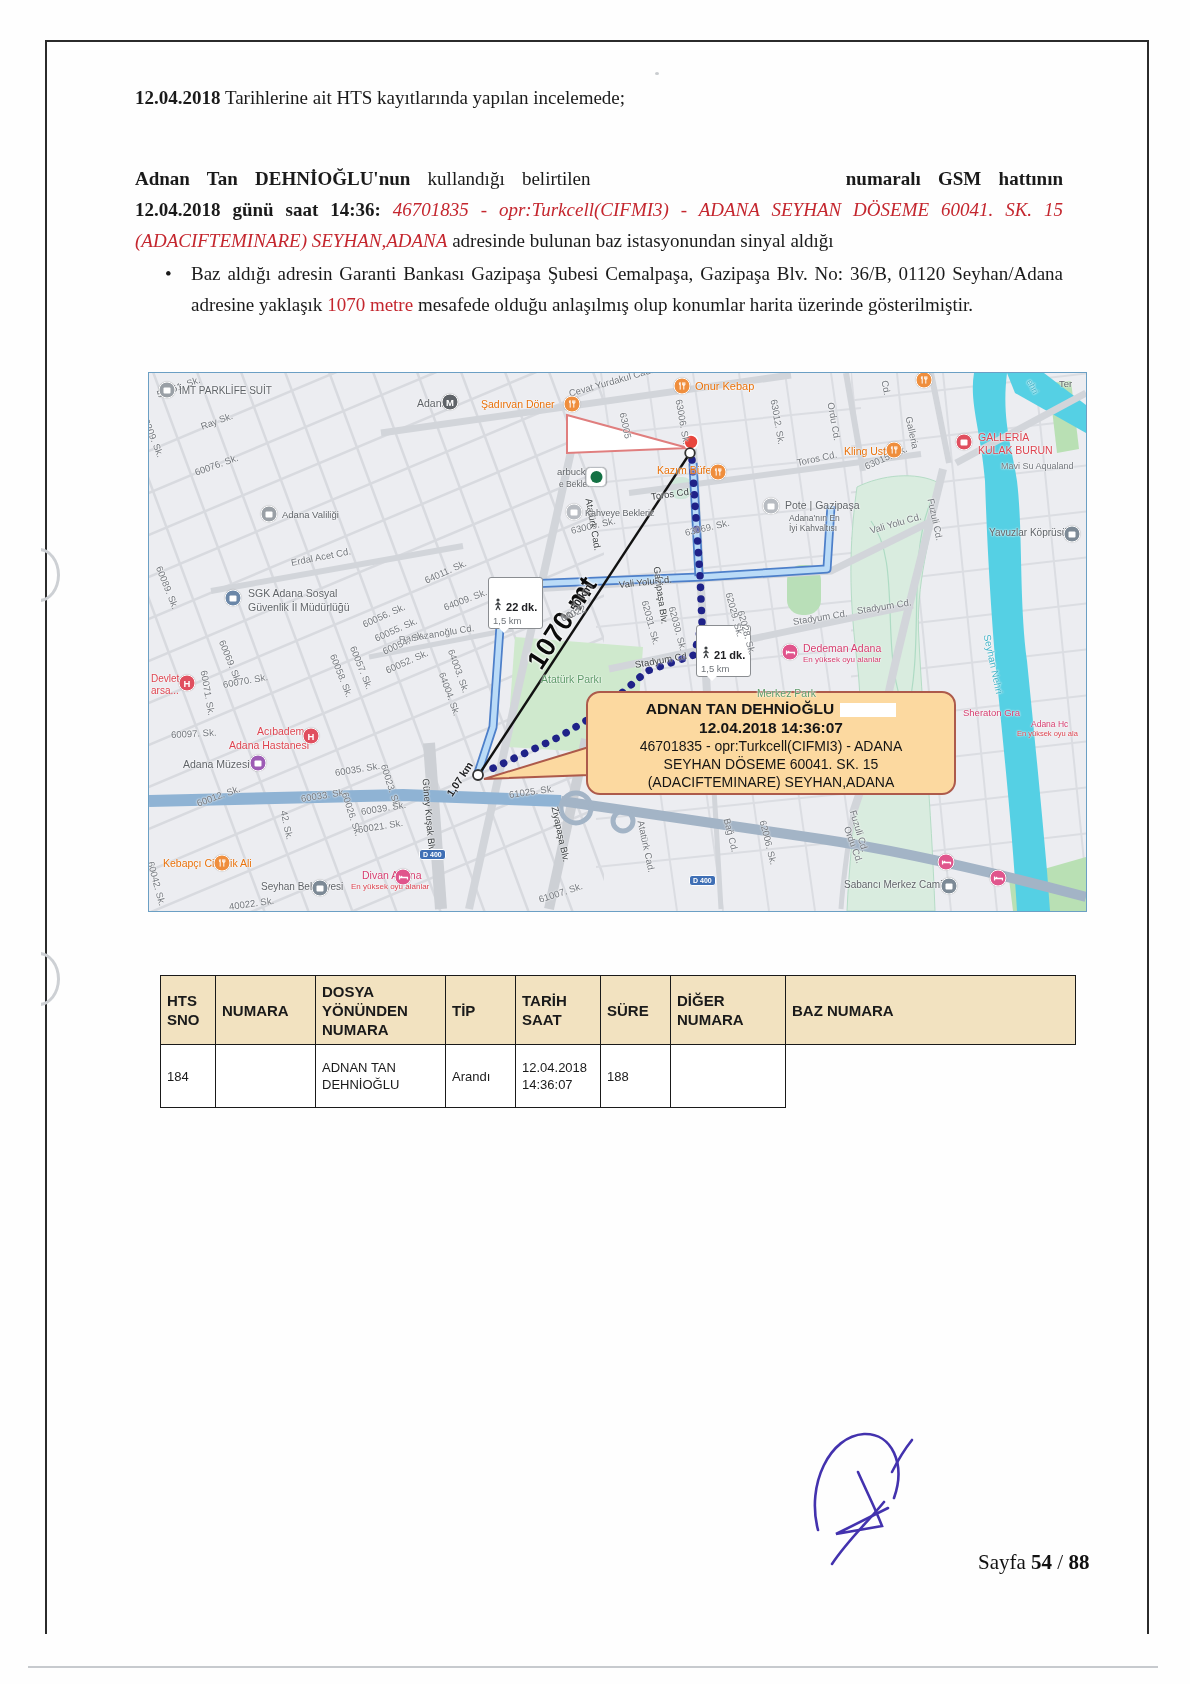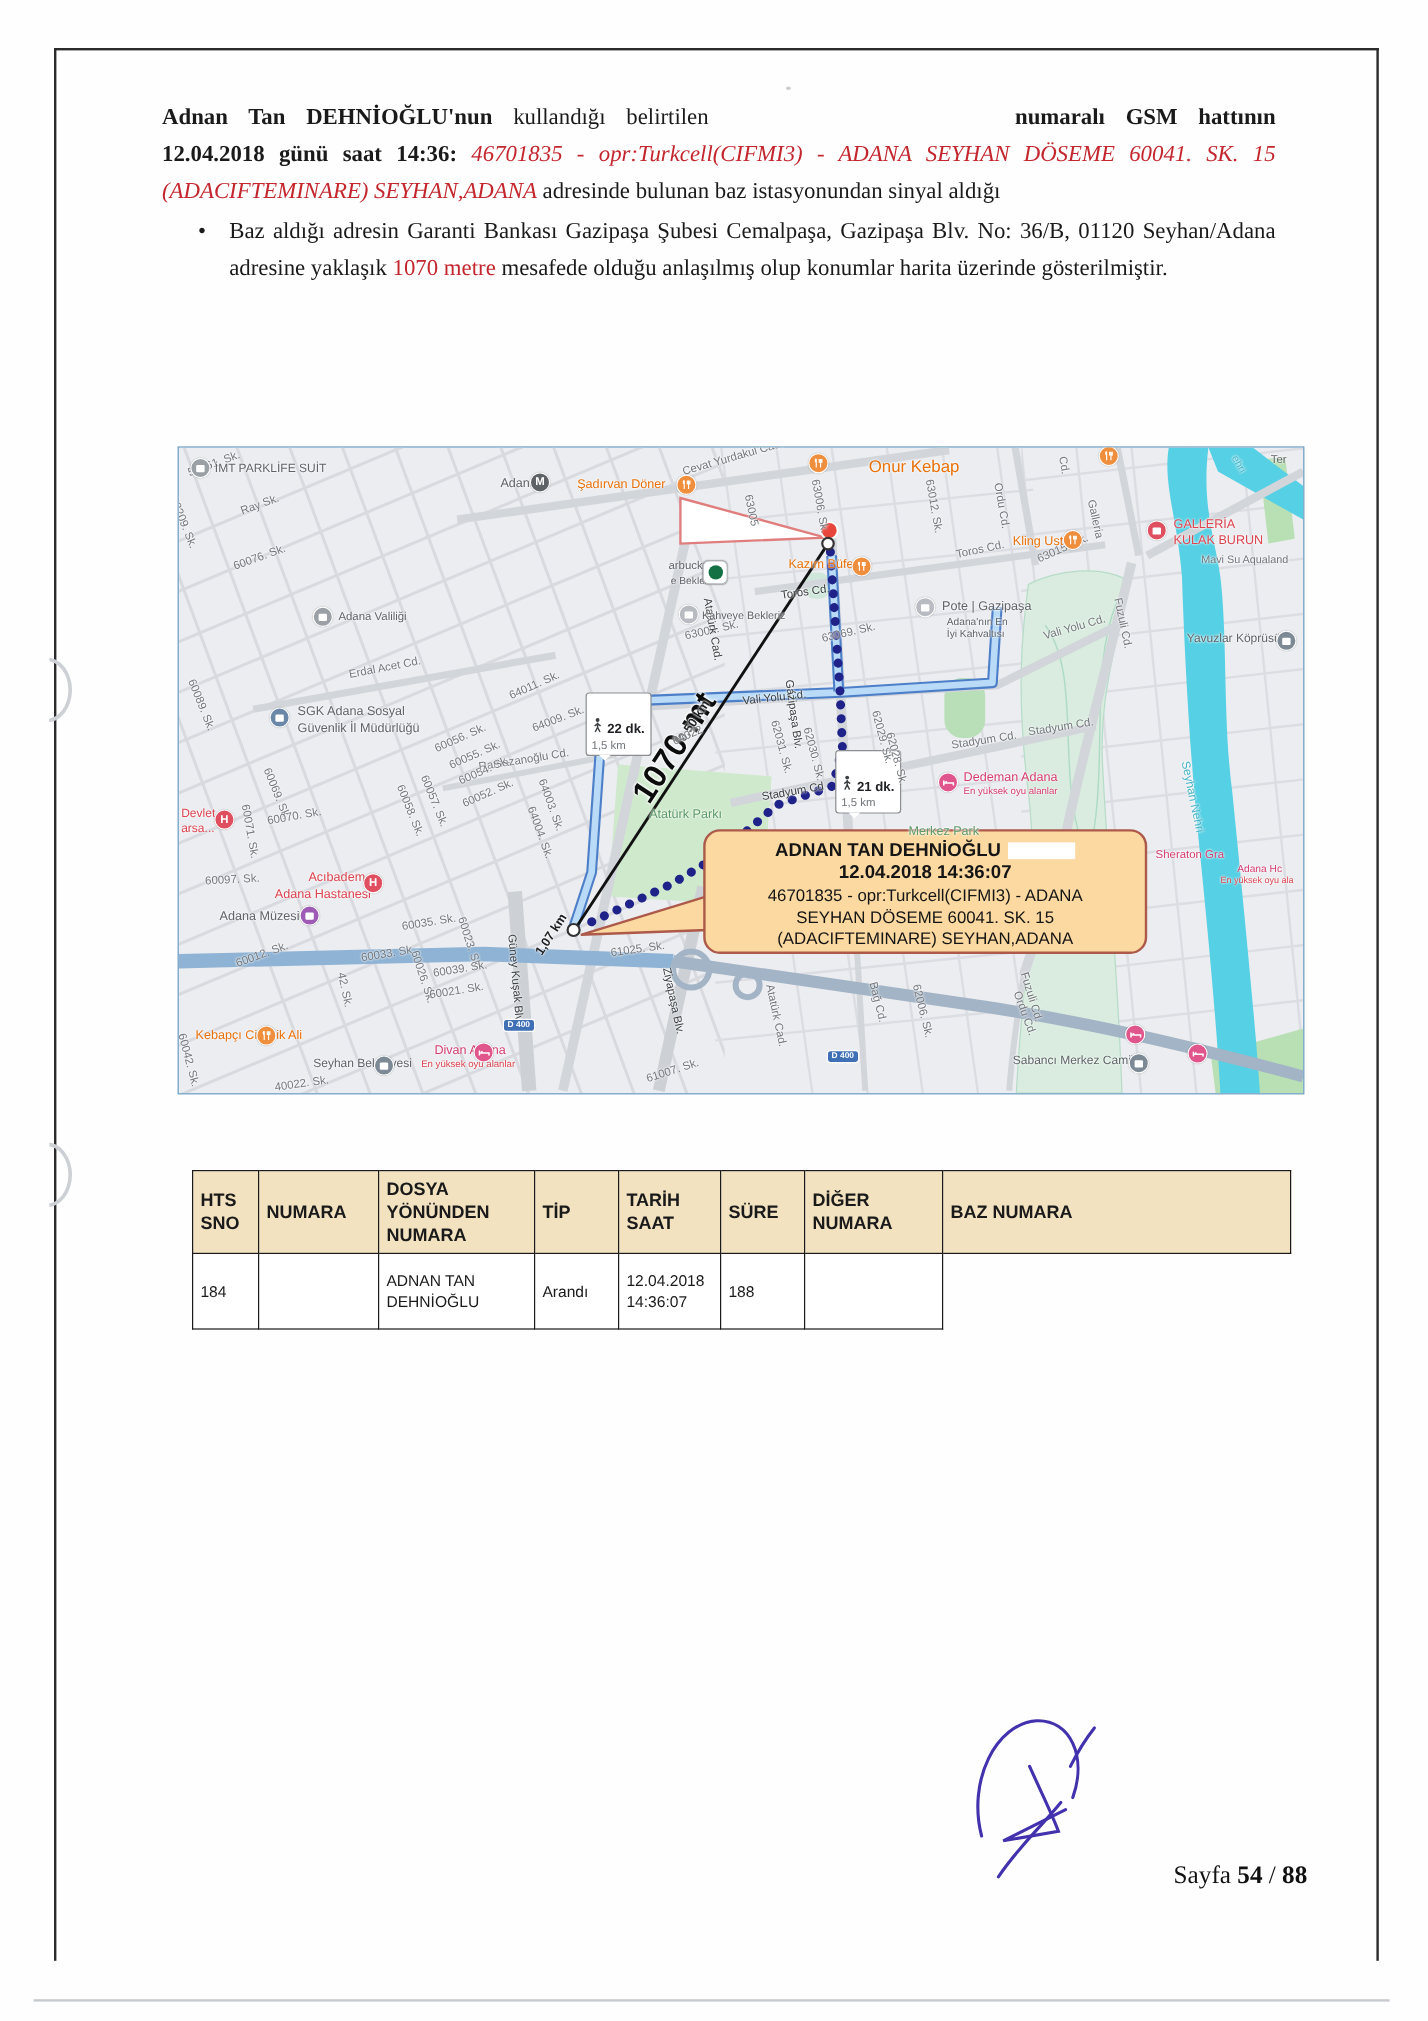--- a/index.html
+++ b/index.html
@@ -65,20 +65,21 @@
 </head>
 <body>
 
 <div id="frame"></div>
 <div class="crescent" style="left:18px;top:548px;"></div>
 <div class="crescent" style="left:18px;top:952px;"></div>
 <div id="scanline"></div>
 <div id="speck"></div>
 
 <div id="doc-text">
+  <p id="doc-title"><b>12.04.2018</b><span> Tarihlerine ait HTS kayıtlarında yapılan incelemede;</span></p>
   <p style="margin:0;">
     <b>Adnan Tan DEHNİOĞLU'nun</b><span> kullandığı belirtilen </span><span class="gap"></span><b>numaralı GSM hattının </b><b>12.04.2018 günü saat 14:36: </b><span class="redit">46701835 - opr:Turkcell(CIFMI3) - ADANA SEYHAN DÖSEME 60041. SK. 15 (ADACIFTEMINARE) SEYHAN,ADANA</span><span> adresinde bulunan baz istasyonundan sinyal aldığı</span>
   </p>
   <div class="bullet-row">
     <span class="bullet-dot">•</span>
     <span class="bullet-body"><span>Baz aldığı adresin Garanti Bankası Gazipaşa Şubesi Cemalpaşa, Gazipaşa Blv. No: 36/B, 01120 Seyhan/Adana adresine yaklaşık </span><span class="red">1070 metre</span><span> mesafede olduğu anlaşılmış olup konumlar harita üzerinde gösterilmiştir.</span></span>
   </div>
 </div>
 
 <div id="map">
@@ -260,21 +261,21 @@
       <span class="ml st" style="left: 640px; top: 814px; font-size: 9.5px; transform: rotate(78deg);">Atatürk Cad.</span>
       <span class="ml st" style="left: 726px; top: 812px; font-size: 9.5px; transform: rotate(76deg);">Bağ Cd.</span>
       <span class="ml st" style="left: 762px; top: 814px; font-size: 9.5px; transform: rotate(76deg);">62006. Sk.</span>
       <span class="ml st" style="left: 852px; top: 804px; font-size: 9.5px; transform: rotate(73deg);">Fuzuli Cd.</span>
       <span class="ml st" style="left: 846px; top: 820px; font-size: 9.5px; transform: rotate(70deg);">Ordu Cd.</span>
       <span class="ml poiG" style="left: 1058px; top: 377px; font-size: 9.5px;">Ter</span>
       <span class="ml st" style="left: 1000px; top: 460px; font-size: 9px;">Mavi Su Aqualand</span>
       <span class="ml poiG" style="left: 178px; top: 384px; font-size: 10px;">İMT PARKLİFE SUİT</span>
       <span class="ml poiG" style="left: 416px; top: 396px; font-size: 10.5px;">Adana</span>
       <span class="ml poiO" style="left: 480px; top: 397px; font-size: 10.5px;">Şadırvan Döner</span>
-      <span class="ml poiO" style="left: 694px; top: 379px; font-size: 14px; margin-left: 29px;">Onur Kebap</span>
+      <span class="ml poiO" style="left: 694px; top: 379px; font-size: 11px;">Onur Kebap</span>
       <span class="ml poiO" style="left: 843px; top: 444px; font-size: 10.5px;">Kling Usta</span>
       <span class="ml poiO" style="left: 656px; top: 463px; font-size: 10.5px;">Kazım Büfe</span>
       <span class="ml poiR" style="left: 977px; top: 430px; font-size: 10.5px;">GALLERİA</span>
       <span class="ml poiR" style="left: 977px; top: 443px; font-size: 10.5px;">KULAK BURUN</span>
       <span class="ml poiG" style="left: 556px; top: 465px; font-size: 9.5px;">arbucks</span>
       <span class="ml poiG" style="left: 558px; top: 478px; font-size: 8.5px;">e Bekleriz</span>
       <span class="ml poiG" style="left: 584px; top: 507px; font-size: 9px;">Kahveye Bekleriz</span>
       <span class="ml poiG" style="left: 281px; top: 508px; font-size: 9.5px;">Adana Valiliği</span>
       <span class="ml poiG" style="left: 784px; top: 498px; font-size: 10.5px;">Pote | Gazipaşa</span>
       <span class="ml poiG" style="left: 788px; top: 512px; font-size: 8.5px;">Adana'nın En</span>

